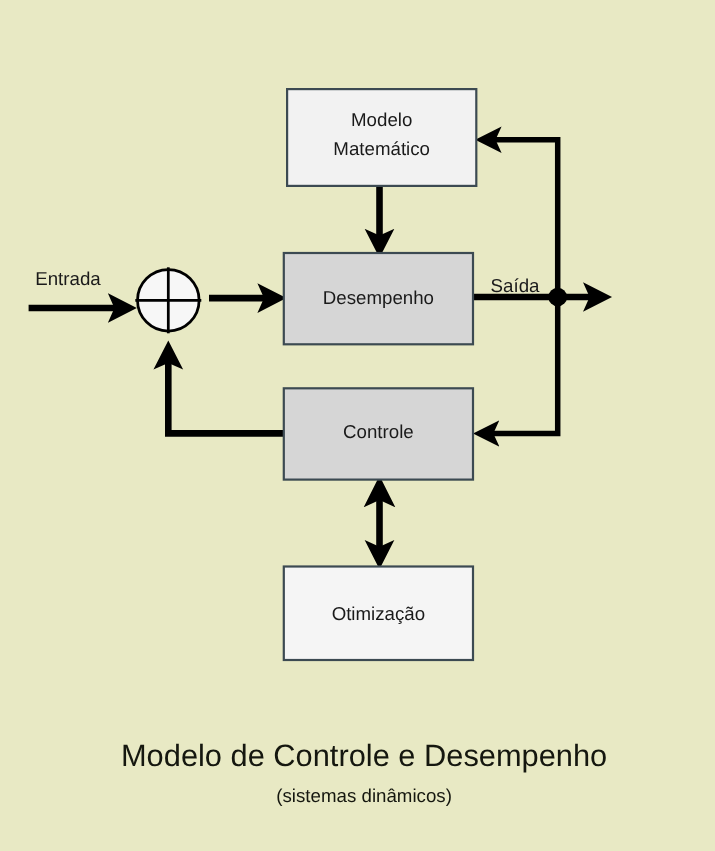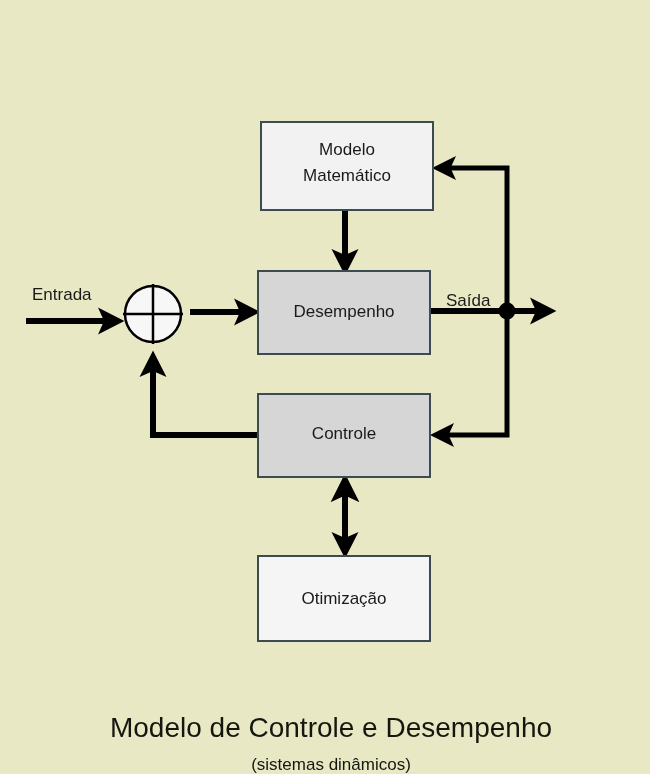--- a/index.html
+++ b/index.html
@@ -11,21 +11,20 @@
     width: 650px;
     height: 774px;
     background: #e8e9c4;
     font-family: "Liberation Sans", sans-serif;
     overflow: hidden;
   }
   #stage {
     position: relative;
     width: 650px;
     height: 604px;
-    margin-top: 41px;
   }
   #diagram-svg {
     position: absolute;
     left: 0;
     top: 0;
     width: 650px;
     height: 774px;
   }
   .node-label {
     font-family: "Liberation Sans", sans-serif;

